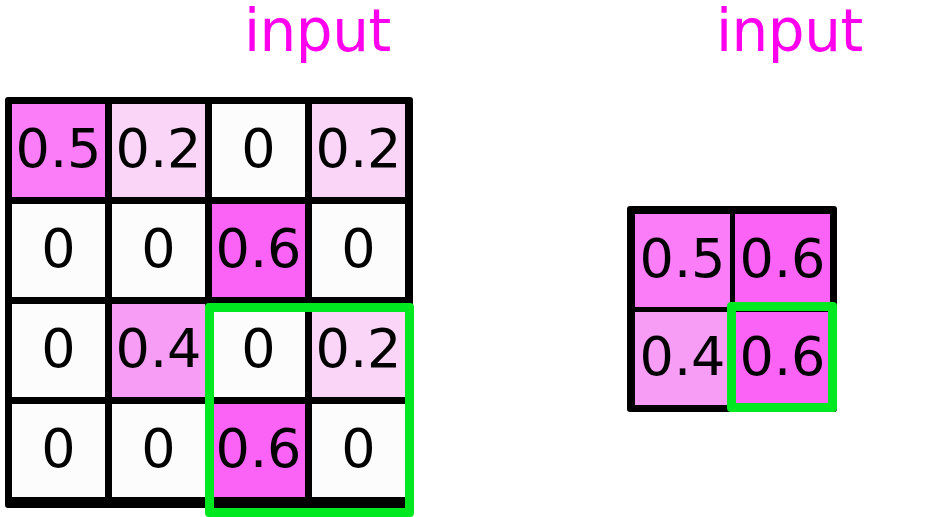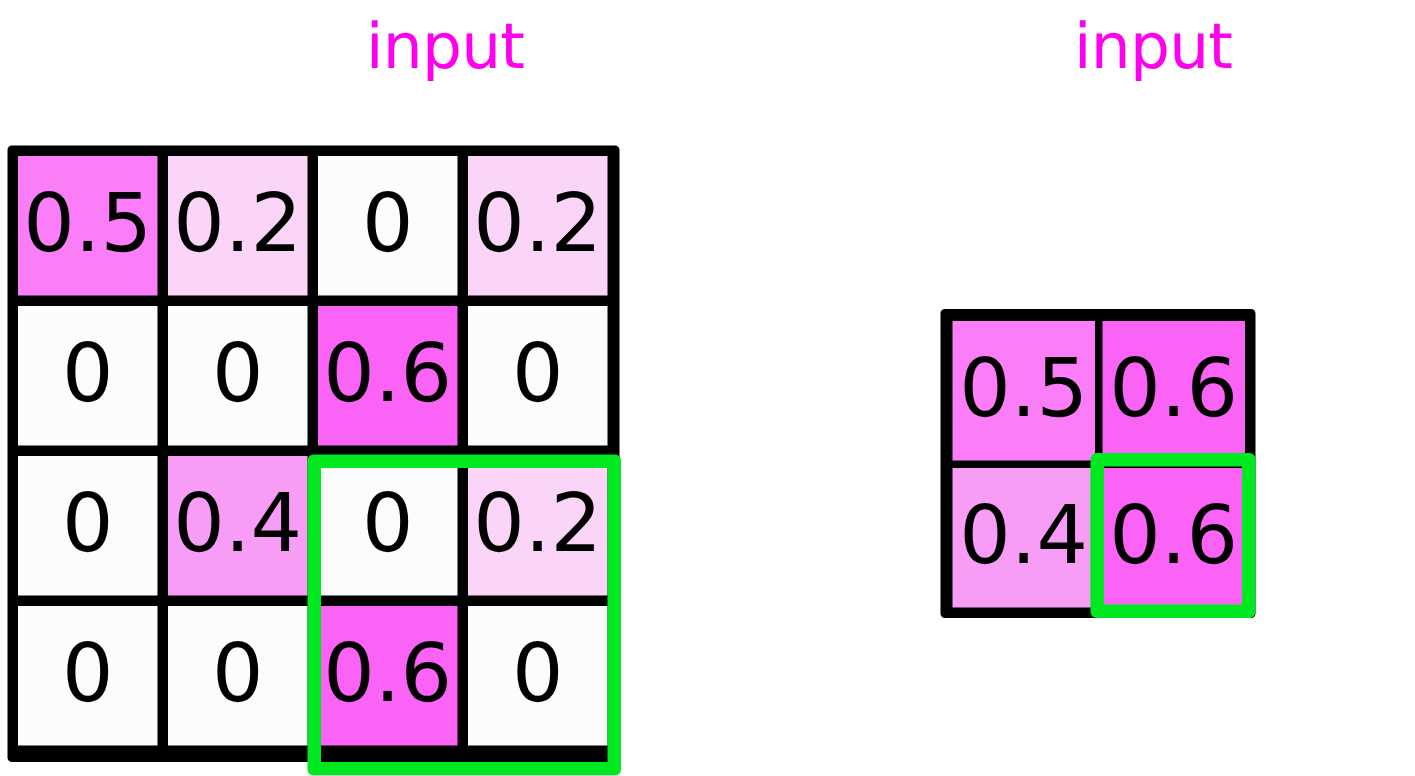--- a/index.html
+++ b/index.html
@@ -12,21 +12,21 @@
     height: 517px;
     position: relative;
     overflow: hidden;
     font-family: "DejaVu Sans", sans-serif;
   }
 
   .title {
     position: absolute;
     color: #ff00ee;
     font-family: "DejaVu Sans", sans-serif;
-    font-size: 42px;
+    font-size: 58px;
     line-height: 58px;
     font-weight: 400;
     white-space: nowrap;
     letter-spacing: -0.5px;
     text-align: center;
   }
   #title-input  { left: 244px; top: 2px; }
   #title-output { left: 716px; top: 2px; }
 
   

